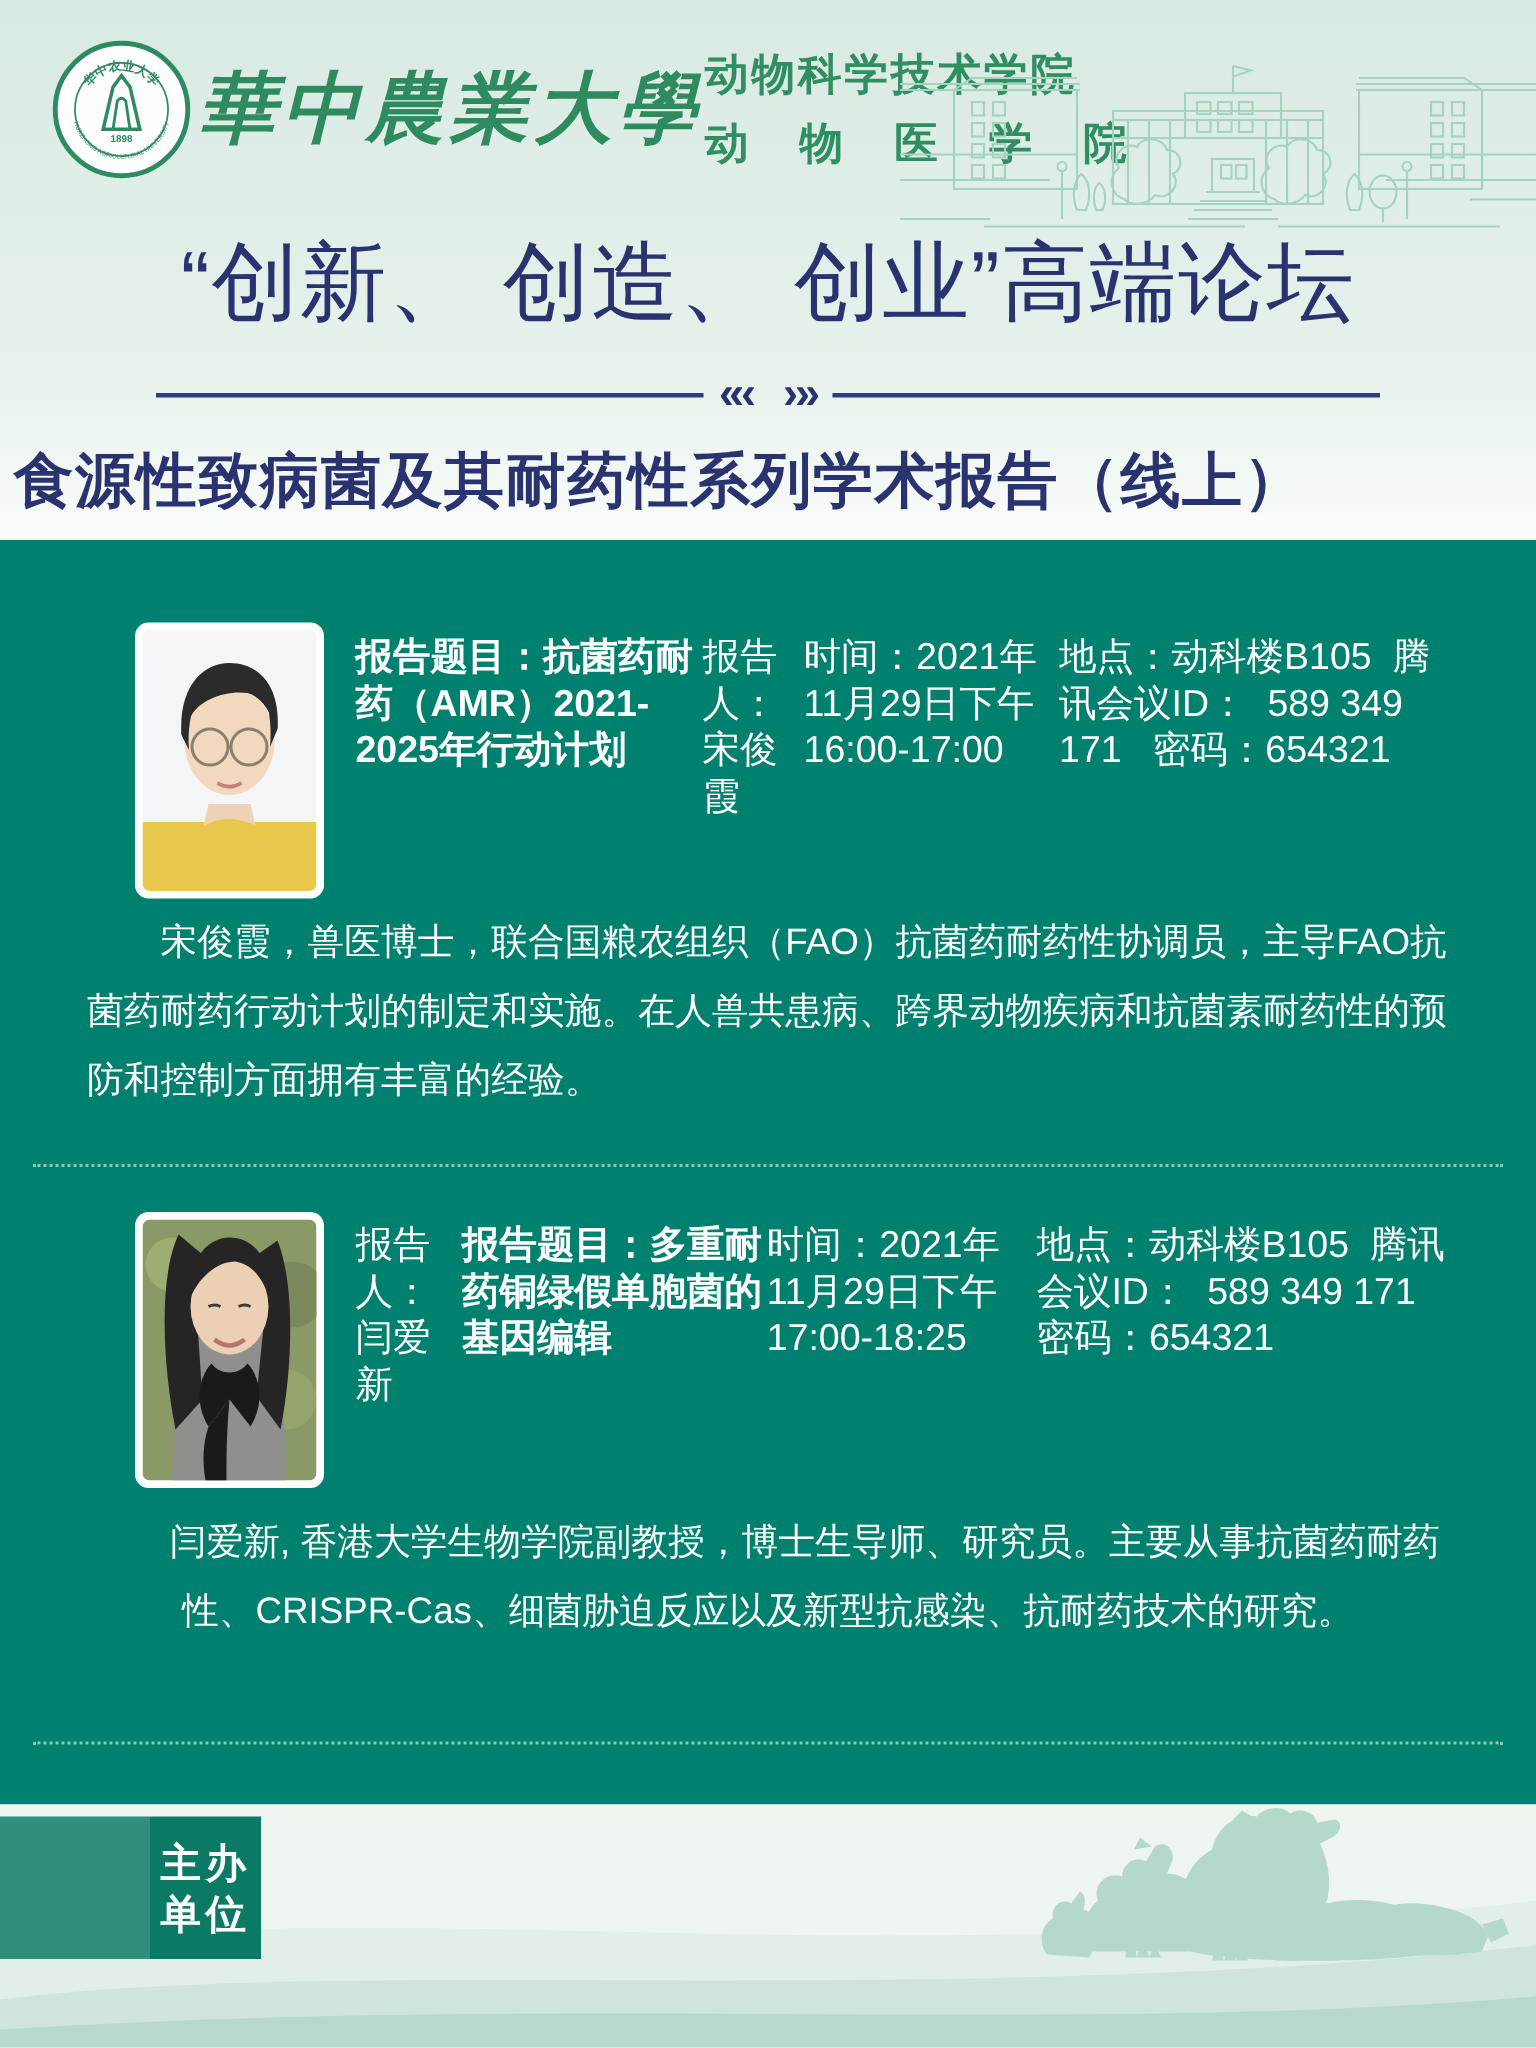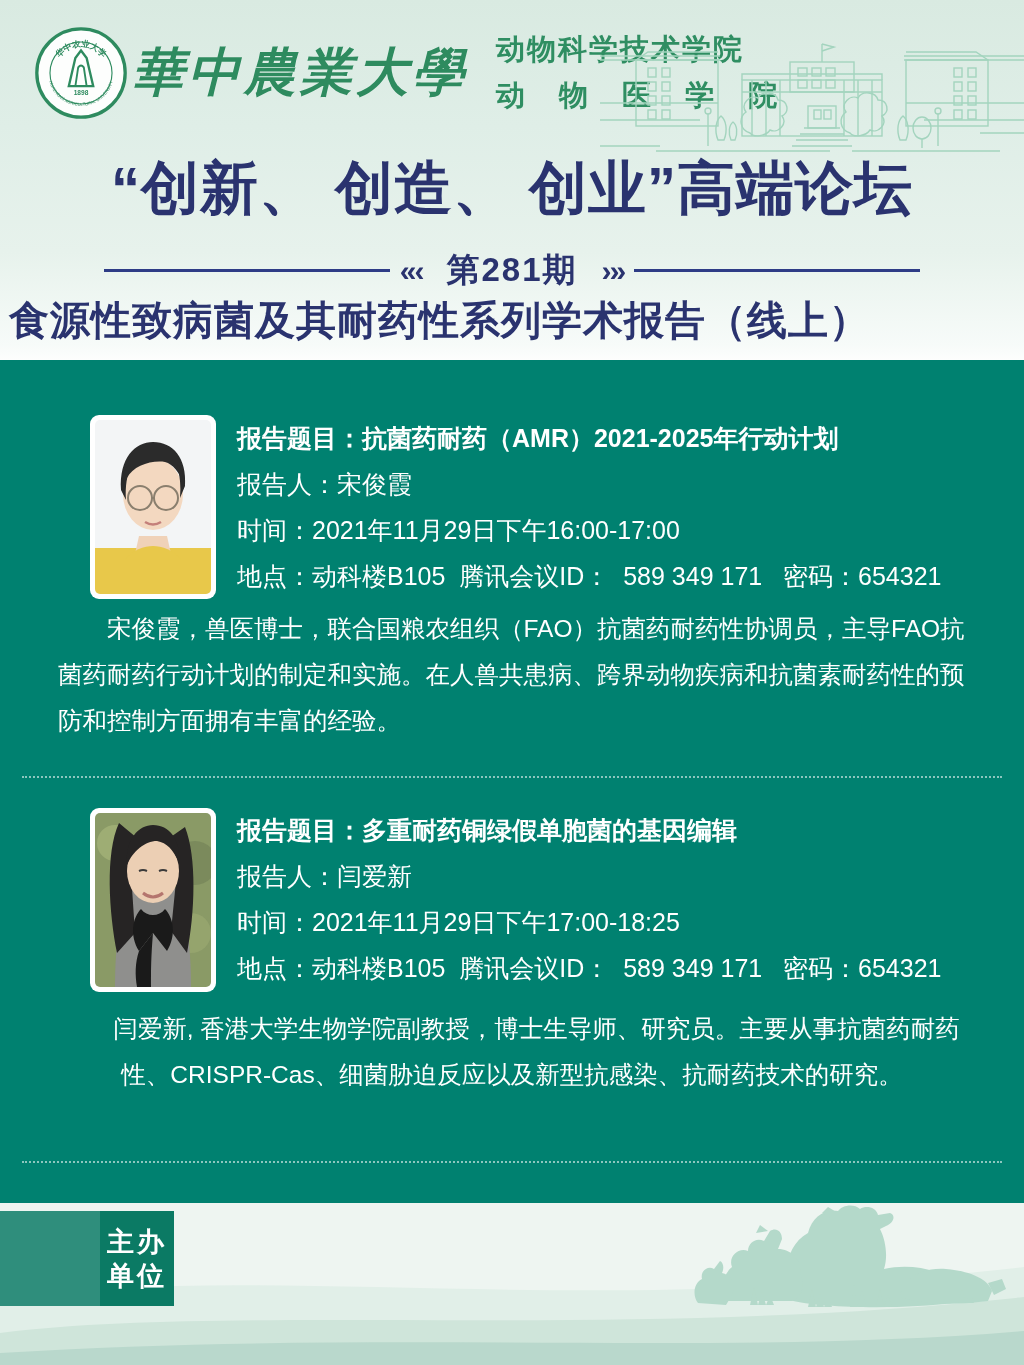--- a/index.html
+++ b/index.html
@@ -8,39 +8,39 @@
   .poster{position:relative;width:1024px;height:1365px;overflow:hidden;background:#fff;}
 
   
   .header{position:absolute;left:0;top:0;width:1024px;height:360px;
     background:linear-gradient(180deg,#d9eae1 0%,#dfeee7 35%,#e7f2ec 70%,#f7fbf9 96%,#fdfefd 100%);}
   .logo-row{position:absolute;left:34px;top:26px;display:flex;align-items:center;}
   .seal{width:94px;height:94px;flex:0 0 auto;}
   .uni-name{margin-left:4px;font-family:"Liberation Serif","DejaVu Serif",serif;
     font-size:52px;font-weight:bold;font-style:italic;color:#2e8b5f;letter-spacing:4px;white-space:nowrap;
     text-shadow:0 0 1px rgba(255,255,255,.8);}
-  .college{margin-left:28px;color:#2f8e62;font-weight:bold;white-space:nowrap;}
+  .college{margin-left:2px;color:#2f8e62;font-weight:bold;white-space:nowrap;}
   .college .l1{font-size:29px;letter-spacing:2px;}
   .college .l2{font-size:29px;letter-spacing:13px;margin-top:6px;}
   .building{position:absolute;right:0;top:18px;width:424px;height:140px;}
 
   .main-title{position:absolute;left:0;top:150px;width:1024px;text-align:center;
-    color:#2a336f;font-size:58px;font-weight:700;letter-spacing:1px;white-space:nowrap;}
+    color:#2a336f;font-size:58px;font-weight:400;letter-spacing:1px;white-space:nowrap;}
   .session-row{position:absolute;left:104px;top:248px;width:816px;display:flex;align-items:center;color:#2a336f;}
   .session-row .rule{flex:1;height:3px;background:#2e3c86;}
   .session-arrows{font-size:30px;font-weight:bold;margin:0 10px;line-height:1;letter-spacing:-2px;}
   .session-label{font-size:33px;font-weight:bold;margin:0 14px;letter-spacing:2px;}
   .subtitle{position:absolute;left:0;top:293px;width:879px;text-align:center;
     color:#2a336f;font-size:40px;font-weight:900;letter-spacing:1px;white-space:nowrap;}
 
   
   .panel{position:absolute;left:0;top:360px;width:1024px;height:843px;background:#008170;color:#fff;}
   .photo-card{position:absolute;width:126px;height:184px;background:#fff;border-radius:9px;padding:5px;}
   .photo-card svg{width:100%;height:100%;border-radius:5px;display:block;}
-  .talk-info{position:absolute;left:237px;width:740px;display:flex;flex-direction:column;gap:15px;justify-content:flex-end;}
+  .talk-info{position:absolute;left:237px;width:740px;display:flex;flex-direction:row;}
   .talk-line{font-size:25px;line-height:31px;white-space:pre-wrap;}
   .talk-title{font-weight:bold;}
   .bio{position:absolute;left:58px;width:908px;font-size:24.5px;line-height:46px;text-indent:2em;}
   .dotted-divider{position:absolute;left:22px;width:980px;border-top:2px dotted rgba(255,255,255,.55);}
 
   .t1-photo{left:90px;top:55px;}
   .t1-info{top:63px;}
   .t2-photo{left:90px;top:448px;}
   .t2-info{top:455px;}
   .bio1{top:246px;}
@@ -165,21 +165,20 @@
 
       <line x1="56" y1="133" x2="230" y2="133"></line>
       <line x1="252" y1="133" x2="400" y2="133"></line>
     </svg>
 
     <div class="main-title">“创新、 创造、 创业”高端论坛</div>
 
     <div class="session-row">
       <div class="rule"></div>
       <div class="session-arrows">«‹</div>
-      <div class="session-label">第281期</div>
       <div class="session-arrows">›»</div>
       <div class="rule"></div>
     </div>
 
     <div class="subtitle">食源性致病菌及其耐药性系列学术报告（线上）</div>
   </div>
 
   <div class="panel">
 
     <div class="photo-card t1-photo">
@@ -220,22 +219,22 @@
         <ellipse cx="58" cy="58" rx="26" ry="32" fill="#eccfb4"></ellipse>
         <path d="M32,52 C30,26 44,12 58,12 C74,12 86,26 84,50 C78,36 72,30 62,28 C50,28 38,38 32,52 Z" fill="#262424"></path>
         <path d="M44,58 Q48,56 52,58" fill="none" stroke="#3a3a3a" stroke-width="2"></path>
         <path d="M64,58 Q68,56 72,58" fill="none" stroke="#3a3a3a" stroke-width="2"></path>
         <path d="M48,80 Q58,88 68,80" fill="none" stroke="#b4756e" stroke-width="3"></path>
         <path d="M46,96 C38,104 34,122 44,138 L58,120 L72,138 C82,122 78,104 70,96 C64,104 52,104 46,96 Z" fill="#1a1a1a"></path>
         <path d="M44,138 C40,150 40,162 42,174 L56,174 C56,156 56,144 58,120 Z" fill="#1a1a1a"></path>
       </svg>
     </div>
     <div class="talk-info t2-info">
+      <div class="talk-line">报告人：闫爱新</div>
       <div class="talk-line talk-title">报告题目：多重耐药铜绿假单胞菌的基因编辑</div>
-      <div class="talk-line">报告人：闫爱新</div>
       <div class="talk-line">时间：2021年11月29日下午17:00-18:25</div>
       <div class="talk-line">地点：动科楼B105  腾讯会议ID：  589 349 171   密码：654321</div>
     </div>
     <div class="bio bio2">闫爱新, 香港大学生物学院副教授，博士生导师、研究员。主要从事抗菌药耐药性、CRISPR-Cas、细菌胁迫反应以及新型抗感染、抗耐药技术的研究。</div>
 
     <div class="dotted-divider div2"></div>
   </div>
 
   <div class="footer">
 

